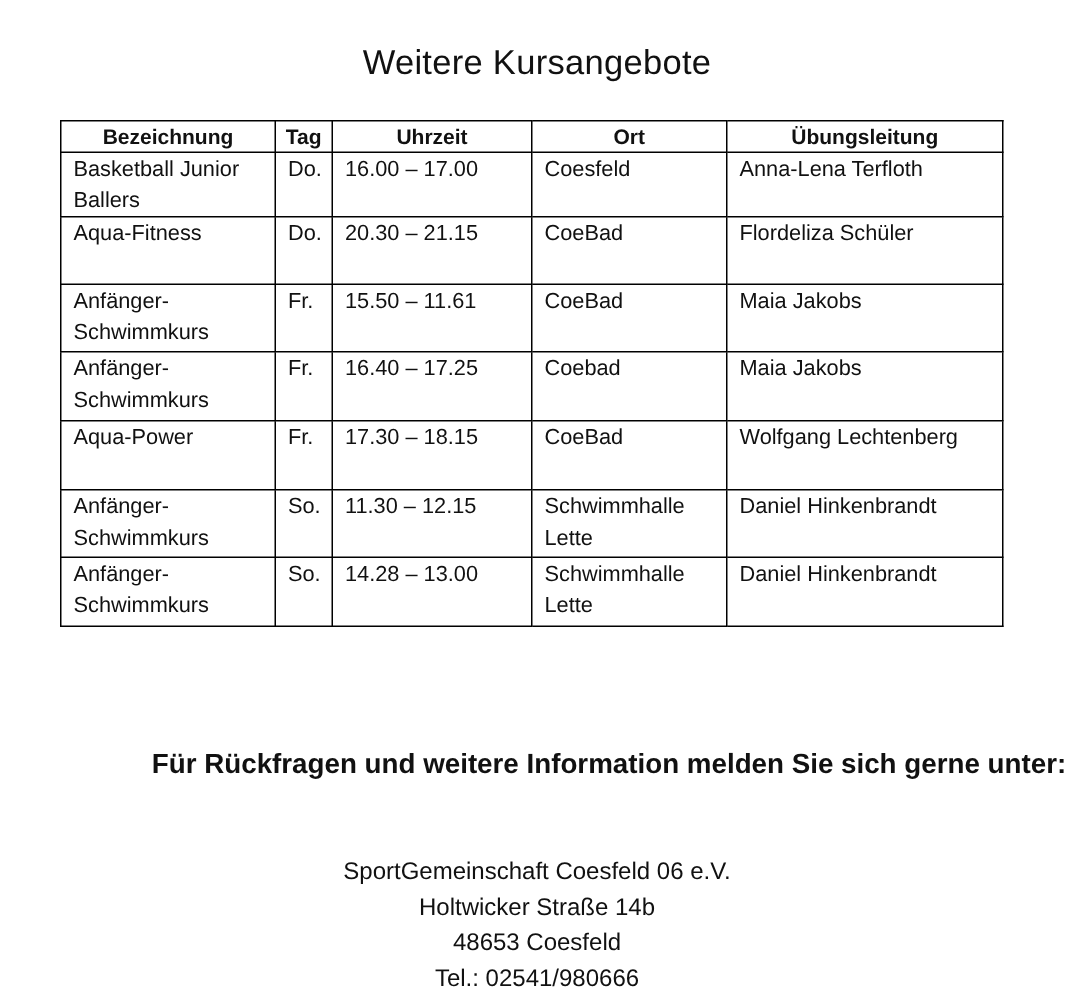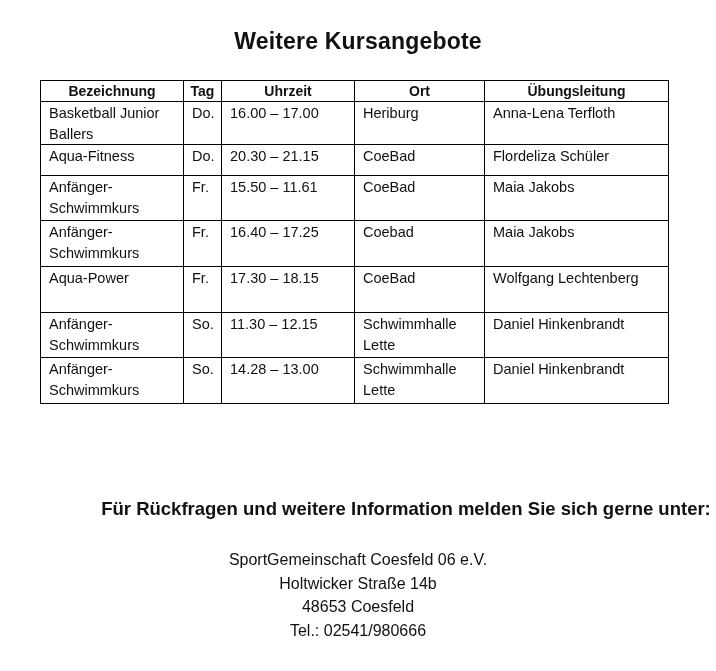--- a/index.html
+++ b/index.html
@@ -1,29 +1,29 @@
 <!DOCTYPE html>
 <html><head>
 <meta charset="utf-8">
 <style>
   html, body { margin: 0; padding: 0; background: #ffffff; }
   body { width: 716px; height: 671px; position: relative; overflow: hidden;
          font-family: "Liberation Sans", "DejaVu Sans", sans-serif; color: #111; }
   .title { position: absolute; top: 28px; left: 0; width: 716px; text-align: center;
-           font-size: 23px; font-weight: bold; letter-spacing: 0.2px; }
+           font-size: 23px; font-weight: normal; letter-spacing: 0.2px; }
   table.courses { position: absolute; top: 80px; left: 40px; width: 629px;
                   border-collapse: collapse; table-layout: fixed; font-size: 14.5px; }
   table.courses th, table.courses td { border: 1px solid #000; vertical-align: top; }
   table.courses th { font-weight: bold; text-align: center; height: 20px; padding: 0; line-height: 20px; font-size: 14px; }
   table.courses td { padding: 1px 0 0 8px; line-height: 20.5px; }
   .col-bez { width: 143px; } .col-tag { width: 38px; } .col-uhr { width: 133px; }
   .col-ort { width: 130px; } .col-ueb { width: 184px; }
   .contact-heading { position: absolute; top: 498px; left: 0; width: 716px; text-align: center;
                      font-size: 18.5px; font-weight: bold; padding-left: 48px; }
-  .contact { position: absolute; top: 548px; left: 0; width: 716px; text-align: center;
+  .contact { position: absolute; top: 570px; left: 0; width: 716px; text-align: center;
              font-size: 16px; line-height: 23.6px; }
   .contact a { color: #467886; text-decoration: underline; }
 </style>
 </head>
 <body>
 
 <div class="title">Weitere Kursangebote</div>
 
 <table class="courses">
   <colgroup>
@@ -40,24 +40,24 @@
       <th>Uhrzeit</th>
       <th>Ort</th>
       <th>Übungsleitung</th>
     </tr>
   </thead>
   <tbody>
     <tr style="height:41px">
       <td>Basketball Junior Ballers</td>
       <td>Do.</td>
       <td>16.00 – 17.00</td>
-      <td>Heriburg</td>
+      <td>Coesfeld</td>
       <td>Anna-Lena Terfloth</td>
     </tr>
-    <tr style="height:31px">
+    <tr style="height:45px">
       <td>Aqua-Fitness</td>
       <td>Do.</td>
       <td>20.30 – 21.15</td>
       <td>CoeBad</td>
       <td>Flordeliza Schüler</td>
     </tr>
     <tr style="height:45px">
       <td>Anfänger-Schwimmkurs</td>
       <td>Fr.</td>
       <td>15.50 – 11.61</td>

